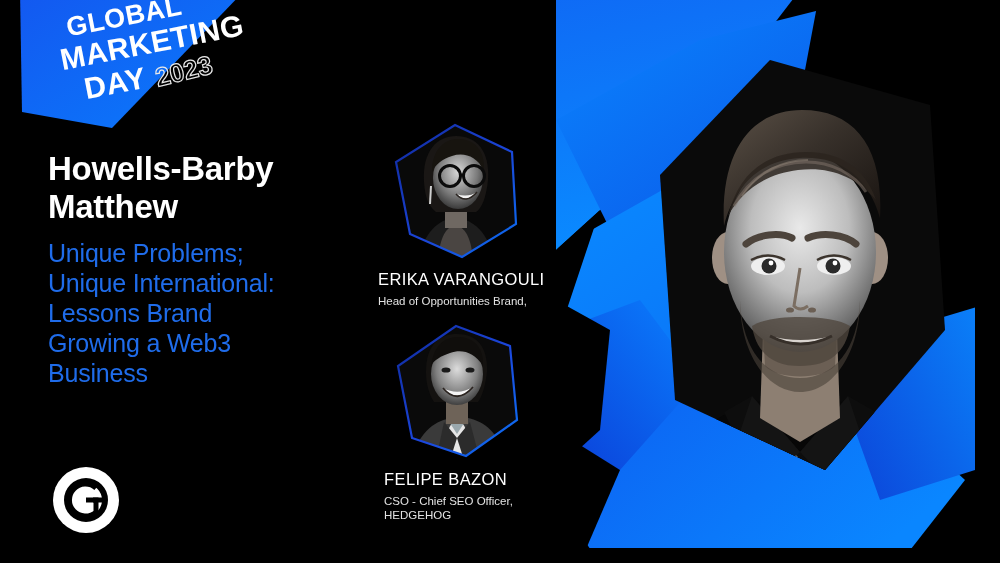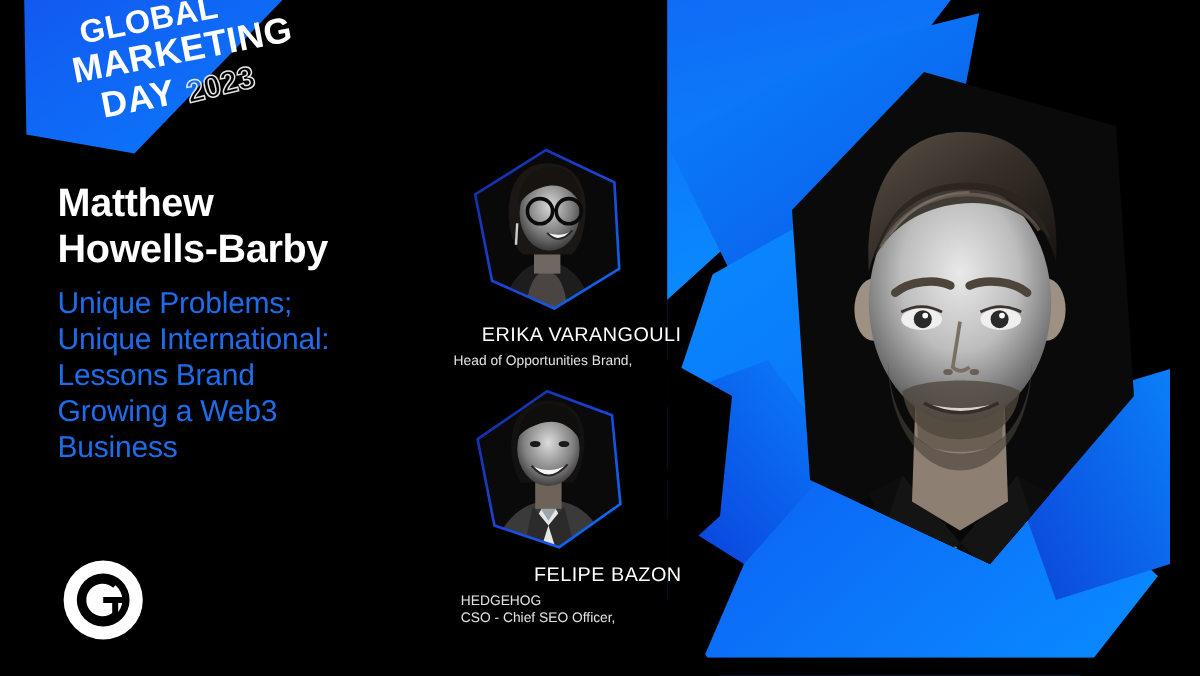--- a/index.html
+++ b/index.html
@@ -43,21 +43,21 @@
   
   .brand-mark { position:absolute; left:52px; top:466px; width:68px; height:68px; z-index:6; }
 
   
   .hosts { position:absolute; left:378px; top:122px; width:190px; z-index:6; }
   .host { margin-bottom:4px; }
   .host-avatar { width:130px; height:138px; position:relative; margin-left:12px; }
   .host-avatar svg { position:absolute; inset:0; }
   .host-name {
     color:#fff; font-size:16.5px; font-weight:400; letter-spacing:.4px;
-    margin-top:10px; white-space:nowrap;text-align:right;
+    margin-top:10px; white-space:nowrap;
   }
   .host-role { color:#e2e2e2; font-size:11.5px; line-height:14px; margin-top:5px; }
   .host-2 { margin-top:14px; }
   .host-2 .host-name { margin-left:6px; }
   .host-2 .host-role { margin-left:6px; }
 
   
   .main-photo { position:absolute; left:600px; top:0px; width:400px; height:563px; z-index:5; }
 </style>
 </head>
@@ -118,22 +118,22 @@
   <span class="logo-line logo-l1">GLOBAL</span>
   <span class="logo-line logo-l2">MARKETING</span>
   <span class="logo-row3">
     <span class="logo-line logo-l3">DAY</span>
     <span class="logo-year">2023</span>
   </span>
 </div>
 
 <div class="speaker-block">
   <div class="speaker-name">
+    <div>Howells-Barby</div>
     <div>Matthew</div>
-    <div>Howells-Barby</div>
   </div>
   <div class="talk-title">
     <div>Unique Problems;</div>
     <div>Unique International:</div>
     <div>Lessons Brand</div>
     <div>Growing a Web3</div>
     <div>Business</div>
   </div>
 </div>
 
@@ -239,22 +239,22 @@
           <ellipse cx="80" cy="48" rx="4.5" ry="2.6" fill="#1a1a1a"></ellipse>
 
           <path d="M53 66 Q67 82 83 65 Q68 74 53 66 Z" fill="#f5f5f5"></path>
           <path d="M53 66 Q67 83 83 65" fill="none" stroke="#2b2420" stroke-width="1.8"></path>
         </g>
         <polygon points="66,4 120,24 127,98 76,134 22,116 8,44" fill="none" stroke="url(#strokeB)" stroke-width="2.2"></polygon>
       </svg>
     </div>
     <div class="host-name">FELIPE BAZON</div>
     <div class="host-role">
+      <div>CSO - Chief SEO Officer,</div>
       <div>HEDGEHOG</div>
-      <div>CSO - Chief SEO Officer,</div>
     </div>
   </div>
 
 </div>
 
 <svg class="main-photo" viewBox="0 0 400 563">
   <defs>
     <clipPath id="hexMain">
       <polygon points="170,60 330,105 345,330 225,470 75,400 60,175"></polygon>
     </clipPath>

